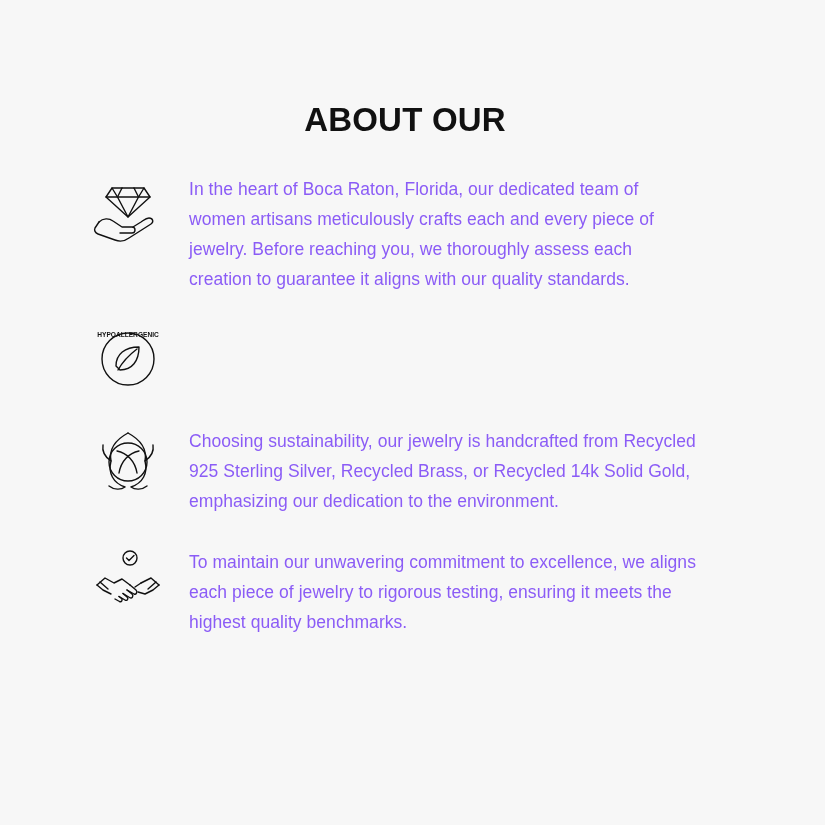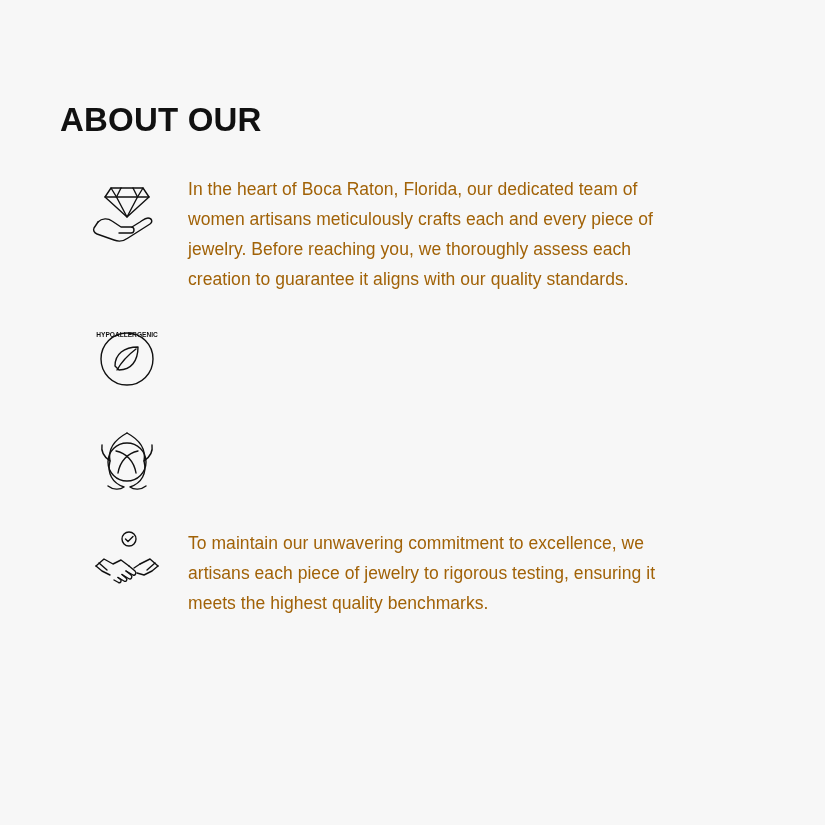--- a/index.html
+++ b/index.html
@@ -14,21 +14,21 @@
     color: #1a1a1a;
     overflow: hidden;
   }
   .page {
     width: 825px;
     height: 825px;
     box-sizing: border-box;
     padding: 96px 75px 0 60px;
     display: flex;
     flex-direction: column;
-    align-items: flex-start;
+    align-items: center;
   }
   .heading {
     font-size: 33px;
     font-weight: bold;
     letter-spacing: 0.2px;
     line-height: 1.45;
     text-align: center;
     color: #111111;
     max-width: 560px;
     margin: 0 0 28px 0;
@@ -58,21 +58,21 @@
     align-items: center;
     justify-content: center;
     color: #111111;
   }
   .feature-icon svg {
     display: block;
   }
   .feature-text {
     font-size: 17.5px;
     line-height: 1.72;
-    color: #a16207;
+    color: #8b5cf6;
     letter-spacing: 0.05px;
     padding-top: 6px;
     max-width: 510px;
   }
   .feature.first .feature-text {
     padding-top: 2px;
   }
 </style>
 </head>
 <body>
@@ -117,37 +117,38 @@
         <svg width="74" height="74" viewBox="0 0 74 74" fill="none" stroke="currentColor" stroke-width="1.4" stroke-linecap="round" stroke-linejoin="round">
           <path d="M37 11 C24 18 18 28 20 39 C14 35 11 29 12 23"></path>
           <path d="M37 11 C50 18 56 28 54 39 C60 35 63 29 62 23"></path>
           <path d="M20 39 C17 51 22 61 34 65 C30 68 23 68 18 64"></path>
           <path d="M54 39 C57 51 52 61 40 65 C44 68 51 68 56 64"></path>
           <circle cx="37" cy="40" r="19"></circle>
           <path d="M26 29 C36 31 44 39 46 51"></path>
           <path d="M48 29 C38 31 30 39 28 51"></path>
         </svg>
       </div>
+      <div class="feature-text">Choosing sustainability, our jewelry is handcrafted from Recycled 925 Sterling Silver, Recycled Brass, or Recycled 14k Solid Gold, emphasizing our dedication to the environment.</div>
     </div>
 
     <div class="feature">
       <div class="feature-icon">
         <svg width="74" height="74" viewBox="0 0 74 74" fill="none" stroke="currentColor" stroke-width="1.4" stroke-linecap="round" stroke-linejoin="round">
           <circle cx="39" cy="15" r="7"></circle>
           <path d="M35.5 15 L38 17.5 L43 12.5"></path>
           <path d="M6 42 L14 35 L23 40 L31 36 L39 42"></path>
           <path d="M39 42 L45 47 C47 49 45 52 43 51 L36 47"></path>
           <path d="M36 47 L41 51 C43 53 41 56 38.5 54.5 L32 50.5"></path>
           <path d="M32 50.5 L36 54 C38 55.5 36 58.5 34 57 L28 53.5"></path>
           <path d="M28 53.5 L30.5 55.5 C32 57 30.5 59.5 28.5 58.5 L24 56"></path>
           <path d="M68 42 L60 35 L50 40"></path>
           <path d="M50 40 L44 44"></path>
           <path d="M6 42 L12 47 L20 51"></path>
           <path d="M68 42 L62 47 L54 51 L47 49"></path>
           <path d="M9 39 L17 46"></path>
           <path d="M65 39 L57 46"></path>
         </svg>
       </div>
-      <div class="feature-text">To maintain our unwavering commitment to excellence, we artisans each piece of jewelry to rigorous testing, ensuring it meets the highest quality benchmarks.</div>
+      <div class="feature-text">To maintain our unwavering commitment to excellence, we aligns each piece of jewelry to rigorous testing, ensuring it meets the highest quality benchmarks.</div>
     </div>
 
   </div>
 </div>
 
 </body></html>

